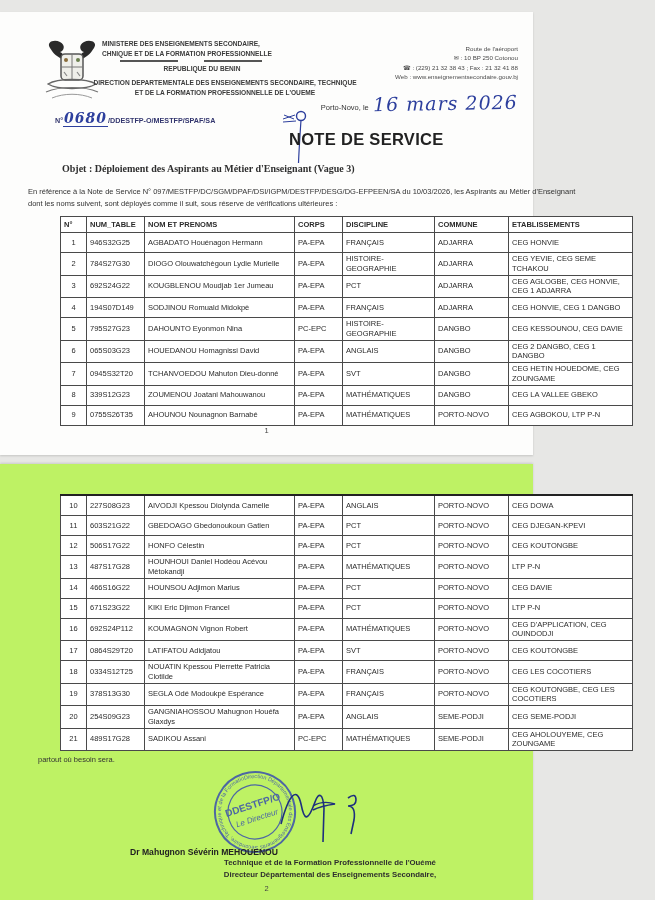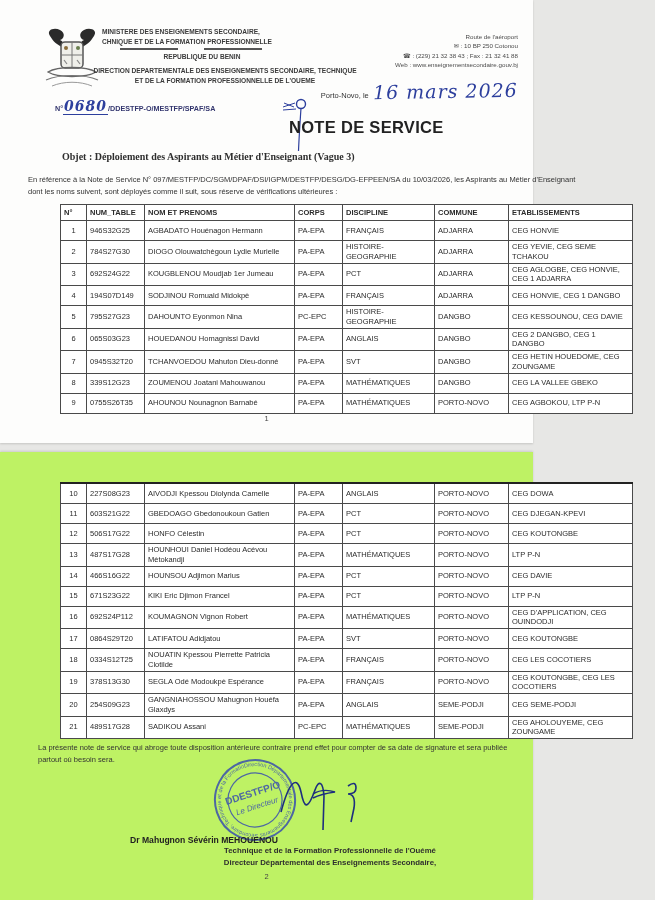--- a/index.html
+++ b/index.html
@@ -4,21 +4,21 @@
 <style>
   html,body{margin:0;padding:0;}
   body{
     width:655px;height:900px;
     background:#e7e7e5;
     font-family:"Liberation Sans",sans-serif;
     color:#2e2e2e;
     overflow:hidden;
     position:relative;
   }
-  .page{position:absolute;left:0;width:533px;background:#fdfdfc;}
+  .page{position:absolute;left:0;width:533px;background:#fdfdfc;margin-top:12px;}
   #page1{top:0;height:443px;box-shadow:0 1px 2px rgba(0,0,0,.15);}
   #page2{top:452px;height:448px;background:#bef264;box-shadow:0 -1px 2px rgba(0,0,0,.12);}
   .abs{position:absolute;}
 
   
   .ministry{font-size:6.6px;font-weight:bold;color:#3a3a3a;line-height:1.45;}
   .ministry .ctr{text-align:center;}
   .divider-lines{display:flex;gap:26px;margin:2px 0 2px 18px;}
   .divider-lines span{display:block;height:2px;background:#555;width:58px;}
   .contact{font-size:6.2px;color:#4a4a4a;text-align:right;line-height:1.5;}
@@ -355,21 +355,20 @@
             <td>PC-EPC</td>
             <td>MATHÉMATIQUES</td>
             <td>SEME-PODJI</td>
             <td>CEG AHOLOUYEME, CEG ZOUNGAME</td>
           </tr>
         </tbody>
     </table>
   </div>
 
   <div class="abs closing" style="left:38px;top:290px;width:590px;">
-    <div>La présente note de service qui abroge toute disposition antérieure contraire prend effet pour compter de sa date de signature et sera publiée</div>
     <div>partout où besoin sera.</div>
   </div>
 
   <div class="abs stamp-wrap" style="left:185px;top:300px;width:220px;height:100px;">
     <svg width="220" height="100" viewBox="0 0 220 100">
       <g opacity="0.85" transform="rotate(-18 70 48)">
         <circle cx="70" cy="48" r="40" fill="none" stroke="#3a4fae" stroke-width="2"></circle>
         <circle cx="70" cy="48" r="27" fill="none" stroke="#3a4fae" stroke-width="1.2"></circle>
         <defs>
             <path id="ringPath" d="M70 14 a34 34 0 1 1 -0.01 0"></path>

